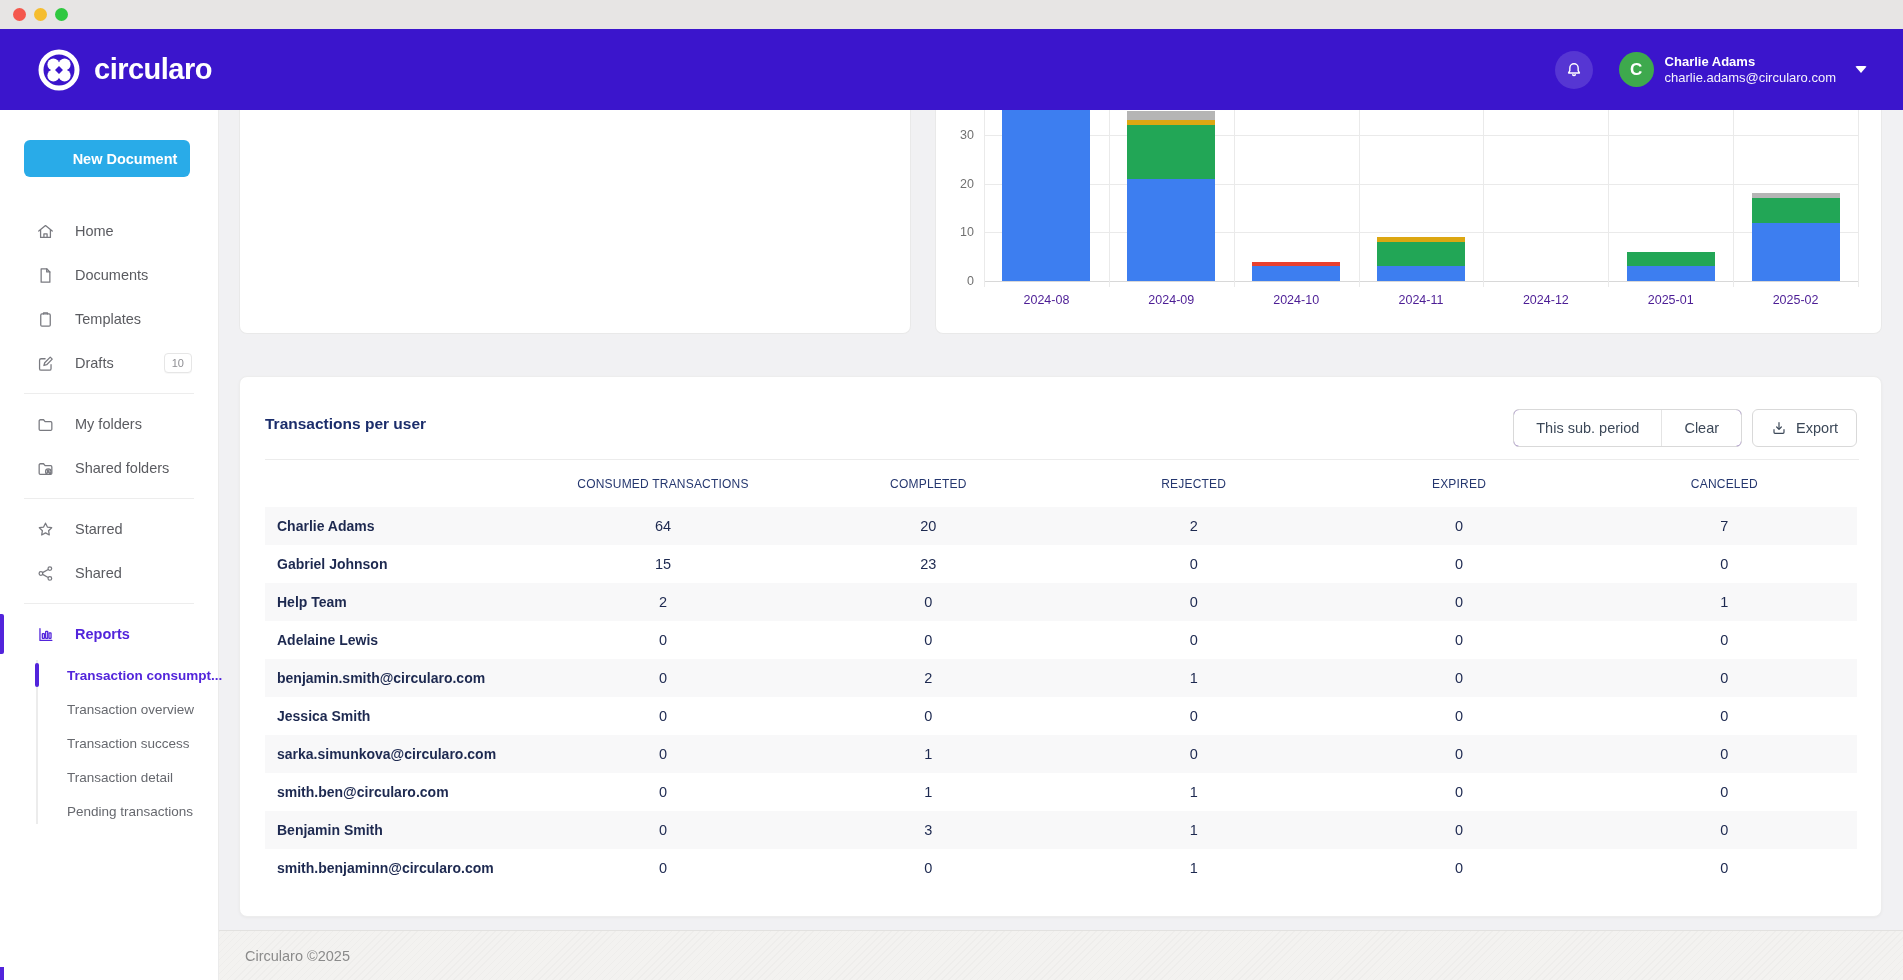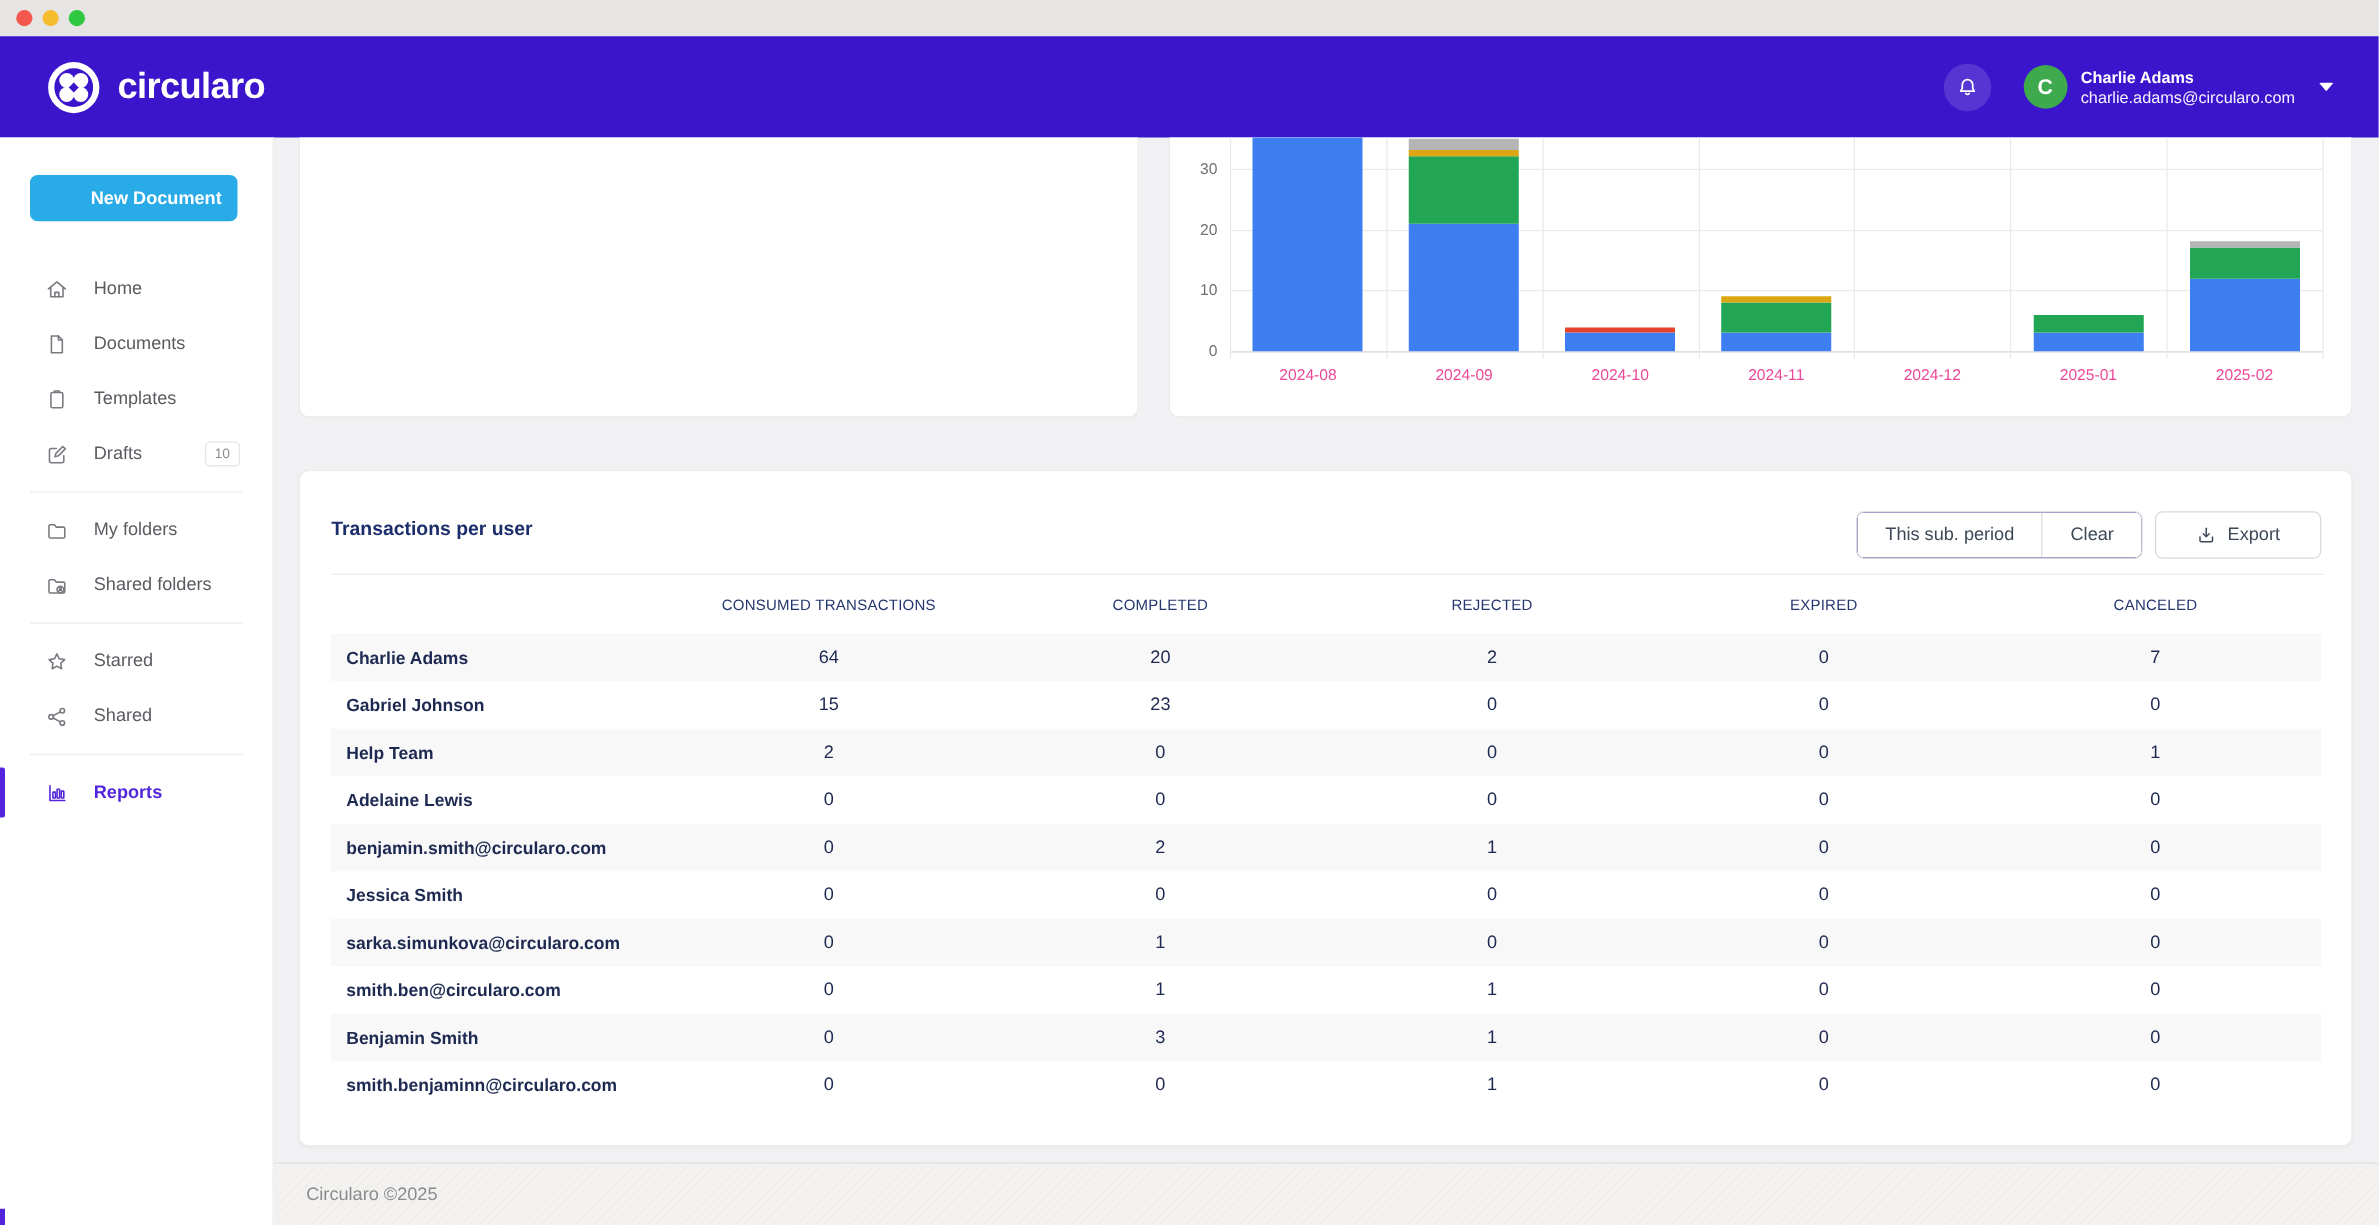--- a/index.html
+++ b/index.html
@@ -60,34 +60,34 @@
   .empty-card { left:239px; top:110px; width:672px; height:224px; border-top:none; border-radius:0 0 8px 8px; }
   .chart-card { left:935px; top:110px; width:947px; height:224px; border-top:none;
     border-radius:0 0 8px 8px; overflow:hidden; }
 
   
   .gridline-h { position:absolute; height:1px; background:#EAEAEA; }
   .gridline-h.zero { background:#D8D8D8; }
   .gridline-v { position:absolute; width:1px; background:#EAEAEA; top:0; }
   .ytick { position:absolute; width:32px; text-align:right; font-size:12.5px; color:#717171;
     transform:translateY(-50%); }
-  .xtick { position:absolute; width:125px; text-align:center; font-size:12.5px; color:#ec4899; }
+  .xtick { position:absolute; width:125px; text-align:center; font-size:12.5px; color:#4c1d95; }
   .bar-seg { position:absolute; }
 
   
   .table-card { left:239px; top:376px; width:1643px; height:541px; border-radius:8px;
     border:1px solid #EDEDED; box-shadow:0 1px 3px rgba(0,0,0,0.04); }
   .tc-title { position:absolute; left:25px; top:38px; font-size:15.5px; font-weight:700; color:#1B2D6B; }
   .tc-actions { position:absolute; top:32px; right:24px; display:flex; gap:10px; }
   .btn-group { display:flex; border:1px solid #D9D9D9; border-radius:6px; overflow:hidden; background:#4c1d95; }
   .btn-seg { height:36px; border:none; background:#fff; font-size:14.5px; color:#3C4858;
     padding:0 22px; cursor:pointer; font-family:"Liberation Sans", sans-serif; }
   .btn-seg + .btn-seg { border-left:1px solid #E4E4E4; }
   .btn-export { height:38px; display:flex; align-items:center; gap:9px; border:1px solid #D9D9D9;
-    border-radius:6px; background:#fff; font-size:14.5px; color:#3C4858; padding:0 32px; cursor:pointer;
+    border-radius:6px; background:#fff; font-size:14.5px; color:#3C4858; padding:0 18px; cursor:pointer;
     font-family:"Liberation Sans", sans-serif; }
   .tc-divider { position:absolute; left:25px; top:82px; width:1594px; height:1px; background:#ECECEC; }
   .thead { position:absolute; left:25px; top:92px; width:1592px; height:30px;
     display:grid; grid-template-columns:repeat(6,1fr); align-items:center; }
   .thead .th { text-align:center; font-size:12px; color:#25376F; letter-spacing:0.2px; font-weight:500; }
   .tbody { position:absolute; left:25px; top:130px; width:1592px; }
   .trow { height:38px; display:grid; grid-template-columns:repeat(6,1fr); align-items:center;
     cursor:pointer; }
   .trow.stripe { background:#F8F8F9; }
   .trow .user { padding-left:12px; text-align:left; font-size:14px; font-weight:700; color:#1D2950; }
@@ -214,20 +214,37 @@
       </div>
       <div class="side-divider"></div>
       <div class="side-item active">
         <svg class="ic" width="19" height="19" viewBox="0 0 24 24" fill="none" stroke="#5224DB" stroke-width="1.6" stroke-linecap="round" stroke-linejoin="round">
           <path d="M5 4.5v15h15"></path>
           <rect x="8" y="11" width="2.6" height="6" rx="0.5"></rect>
           <rect x="12.2" y="8" width="2.6" height="9" rx="0.5"></rect>
           <rect x="16.4" y="10" width="2.6" height="7" rx="0.5"></rect>
         </svg>
         <span class="lbl">Reports</span>
+      </div>
+      <div class="sub-list">
+        <div class="sub-item active">
+          <span class="lbl">Transaction consumpt...</span>
+        </div>
+        <div class="sub-item">
+          <span class="lbl">Transaction overview</span>
+        </div>
+        <div class="sub-item">
+          <span class="lbl">Transaction success</span>
+        </div>
+        <div class="sub-item">
+          <span class="lbl">Transaction detail</span>
+        </div>
+        <div class="sub-item">
+          <span class="lbl">Pending transactions</span>
+        </div>
       </div>
     </nav>
   <div class="sidebar-sliver"></div>
 </aside>
 
 <main>
   <div class="card empty-card"></div>
   <div class="card chart-card">
     <div id="chart">
         <div class="gridline-h zero" style="left:48px;width:874px;top:171px"></div>

